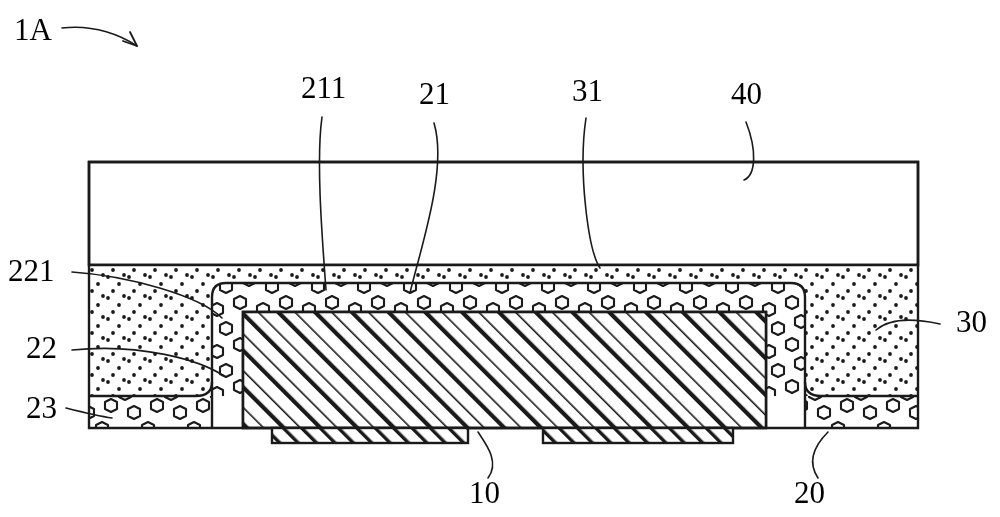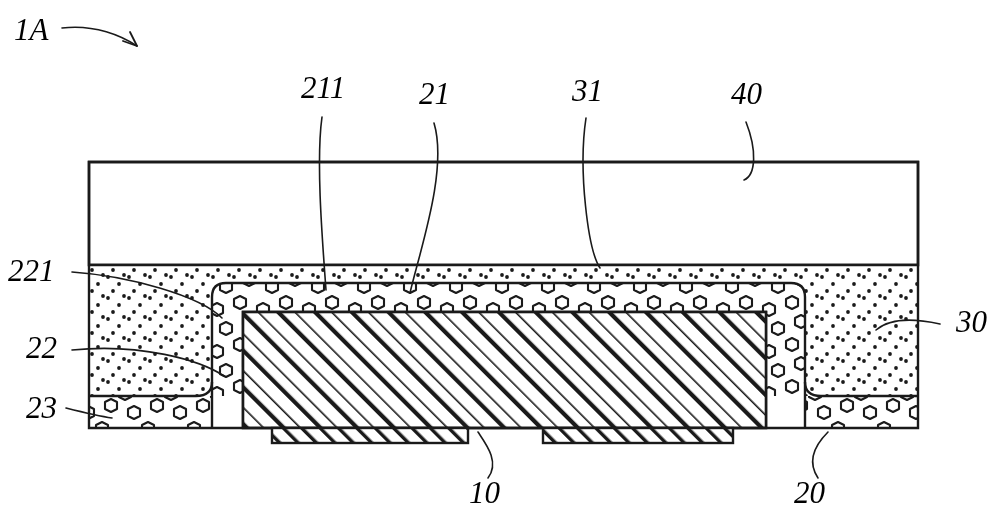--- a/index.html
+++ b/index.html
@@ -11,21 +11,20 @@
     width: 1000px;
     height: 517px;
     font-family: "Liberation Serif", serif;
     overflow: hidden;
   }
   #figure-root {
     position: relative;
     width: 1000px;
     height: 517px;
     background: #ffffff;
-    font-style: italic;
   }
   svg#figure-svg {
     display: block;
     width: 1000px;
     height: 517px;
   }
   .ref-label {
     font-family: "Liberation Serif", serif;
     font-size: 31px;
     fill: #000000;

